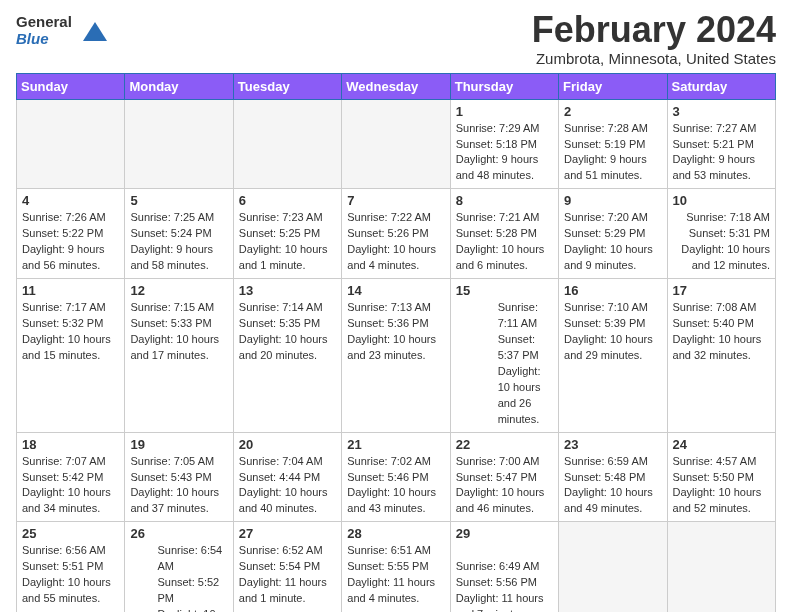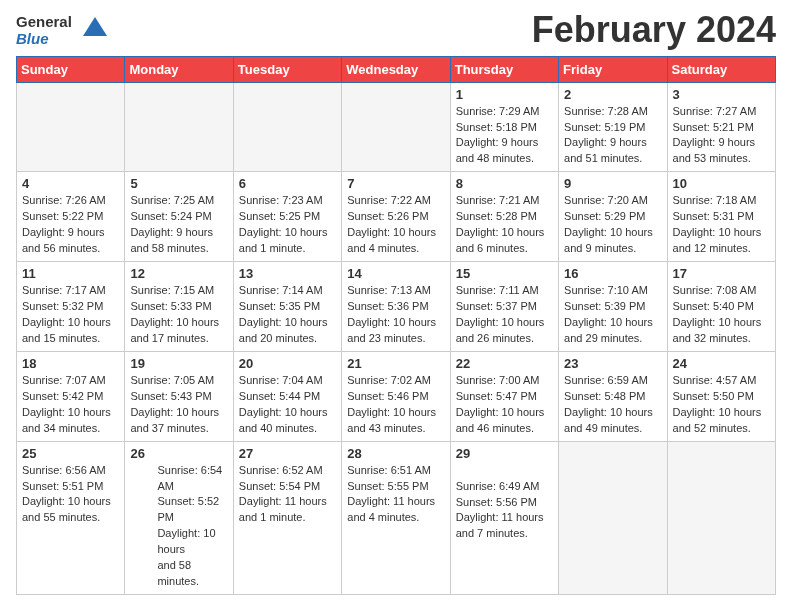--- a/index.html
+++ b/index.html
@@ -11,21 +11,21 @@
       padding: 10px 16px 10px 16px;
     }
     .header-section {
       display: flex;
       align-items: flex-start;
       justify-content: space-between;
       margin-bottom: 6px;
     }
     .logo {
       display: flex;
-      align-items: flex-start;
+      align-items: flex-end;
       margin-top: 4px;
       gap: 7px;
     }
     .logo-text {
       display: flex;
       flex-direction: column;
       line-height: 1.1;
     }
     .logo-general {
       font-size: 15px;
@@ -56,21 +56,21 @@
       font-size: 15px;
       color: #333;
       font-weight: normal;
     }
     .calendar-table {
       width: 100%;
       border-collapse: collapse;
       table-layout: fixed;
     }
     .calendar-table th {
-      background: #ef4444;
+      background: #8b5cf6;
       color: #fff;
       font-size: 13px;
       font-weight: bold;
       padding: 5px 4px;
       text-align: left;
       border: 1px solid #2a6db5;
     }
     .calendar-table td {
       border: 1px solid #ccc;
       vertical-align: top;
@@ -104,20 +104,21 @@
     <div class="logo-text">
       <span class="logo-general">General</span>
       <span class="logo-blue">Blue</span>
     </div>
     <svg class="logo-icon" viewBox="0 0 28 28">
       <polygon points="14,3 26,22 2,22" fill="#2a6db5"></polygon>
     </svg>
   </div>
   <div class="title-section">
     <div class="month-title">February 2024</div>
+    <div class="location-title">Zumbrota, Minnesota, United States</div>
   </div>
 </div>
 
 <table class="calendar-table">
   <thead>
     <tr>
     <th>Sunday</th>
         <th>Monday</th>
         <th>Tuesday</th>
         <th>Wednesday</th>
@@ -192,21 +193,21 @@
         </td>
         <td>
           <span class="day-number">9</span>
           <div class="cell-text" style="white-space: pre-line;">Sunrise: 7:20 AM
 Sunset: 5:29 PM
 Daylight: 10 hours
 and 9 minutes.</div>
         </td>
         <td>
           <span class="day-number">10</span>
-          <div class="cell-text" style="white-space: pre-line;">Sunrise: 7:18 AM
+          <div class="cell-text" style="white-space: pre-line; text-align: right;">Sunrise: 7:18 AM
 Sunset: 5:31 PM
 Daylight: 10 hours
 and 12 minutes.</div>
         </td>
       </tr>
       <tr>
         <td>
           <span class="day-number">11</span>
           <div class="cell-text" style="white-space: pre-line;">Sunrise: 7:17 AM
 Sunset: 5:32 PM
@@ -229,21 +230,21 @@
         </td>
         <td>
           <span class="day-number">14</span>
           <div class="cell-text" style="white-space: pre-line;">Sunrise: 7:13 AM
 Sunset: 5:36 PM
 Daylight: 10 hours
 and 23 minutes.</div>
         </td>
         <td>
           <span class="day-number">15</span>
-          <div class="cell-text" style="white-space: pre-line;">Sunrise: 7:11 AM
+          <div class="cell-text" style="white-space: pre-line; margin-left: 42px;">Sunrise: 7:11 AM
 Sunset: 5:37 PM
 Daylight: 10 hours
 and 26 minutes.</div>
         </td>
         <td>
           <span class="day-number">16</span>
           <div class="cell-text" style="white-space: pre-line;">Sunrise: 7:10 AM
 Sunset: 5:39 PM
 Daylight: 10 hours
 and 29 minutes.</div>
@@ -267,21 +268,21 @@
         <td>
           <span class="day-number">19</span>
           <div class="cell-text" style="white-space: pre-line;">Sunrise: 7:05 AM
 Sunset: 5:43 PM
 Daylight: 10 hours
 and 37 minutes.</div>
         </td>
         <td>
           <span class="day-number">20</span>
           <div class="cell-text" style="white-space: pre-line;">Sunrise: 7:04 AM
-Sunset: 5:44 PM
+Sunset: 4:44 PM
 Daylight: 10 hours
 and 40 minutes.</div>
         </td>
         <td>
           <span class="day-number">21</span>
           <div class="cell-text" style="white-space: pre-line;">Sunrise: 7:02 AM
 Sunset: 5:46 PM
 Daylight: 10 hours
 and 43 minutes.</div>
         </td>

